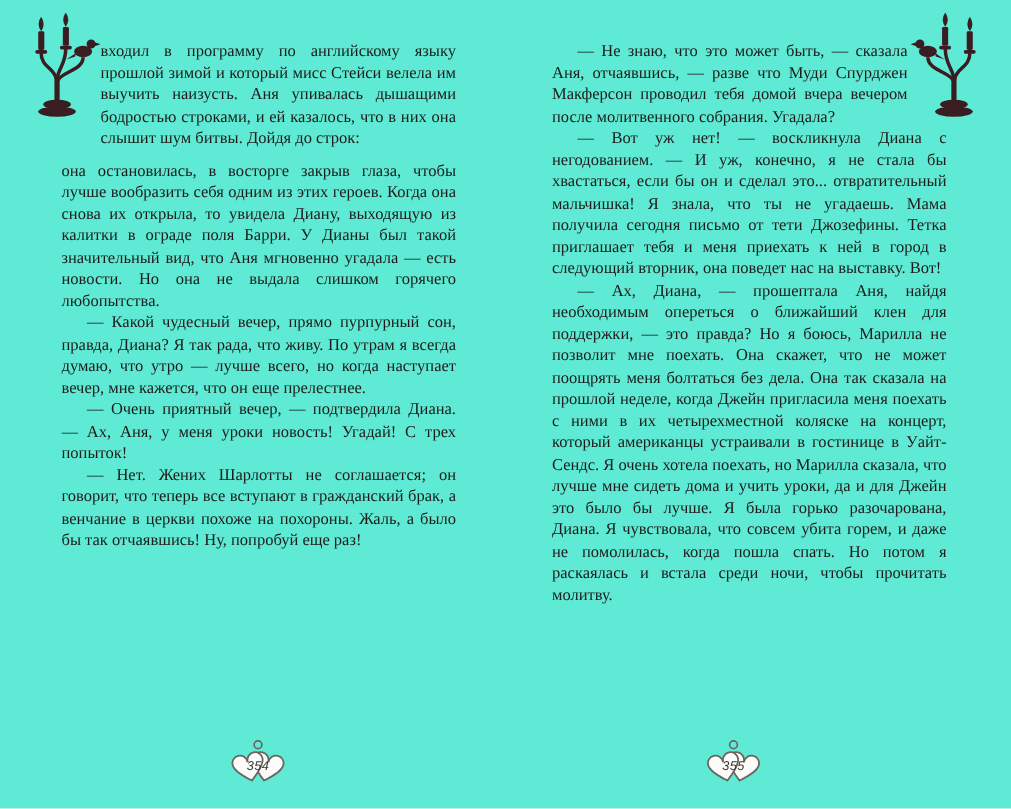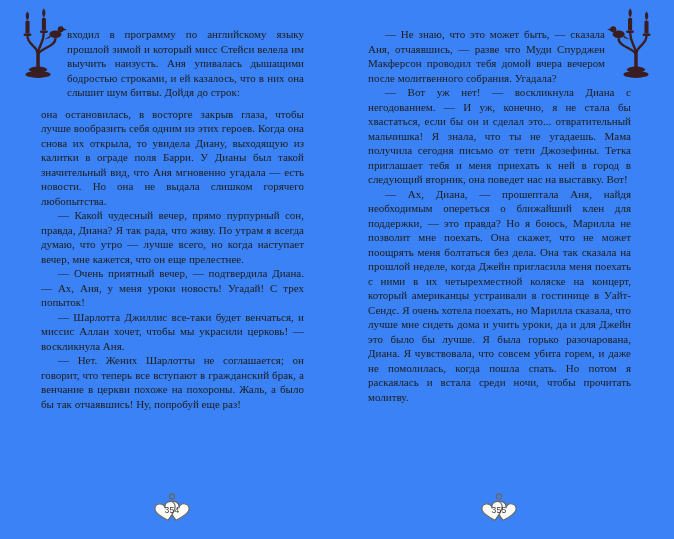--- a/index.html
+++ b/index.html
@@ -1,21 +1,21 @@
 <!DOCTYPE html>
 <html lang="ru"><head>
 <meta charset="utf-8">
 <style>
   * { box-sizing: border-box; }
   html, body { margin: 0; padding: 0; background: #fcfcfa; }
   .book {
     position: relative;
     width: 674px;
     height: 539px;
-    background: #3b82f6;
+    background: #5eead4;
     font-family: "Liberation Serif", "DejaVu Serif", serif;
     overflow: hidden;
   }
   .page {
     position: absolute;
     top: 27px;
     width: 263px;
     height: 466px;
     font-size: 11px;
     line-height: 14.5px;
@@ -46,23 +46,24 @@
     color: #3a1d20;
   }
   .ornament.top-left  { left: 11px; }
   .ornament.top-right { right: 11px; transform: scaleX(-1); }
   .ornament svg { width: 100%; height: 100%; display: block; }
   .pagenum {
     position: absolute;
     top: 491px;
     width: 52px;
     height: 42px;
+    font-style: italic;
   }
   .pagenum.left  { left: 146px; }
-  .pagenum.right { left: 473px; }
+  .pagenum.right { left: 463px; }
   .pagenum svg { width: 52px; height: 42px; display: block; }
   .pagenum .num {
     position: absolute;
     left: 0;
     top: 14px;
     width: 100%;
     text-align: center;
     font-size: 8.5px;
     font-family: "Liberation Sans", "DejaVu Sans", sans-serif;
     color: #3a3733;
@@ -117,21 +118,20 @@
   </div>
 
   <div class="page left" lang="ru">
     <div class="wrap-spacer spacer-left"></div>
     <p class="cont">входил в программу по английскому языку прошлой зимой и который мисс Стейси велела им выучить наизусть. Аня упивалась дышащими бодростью строками, и ей казалось, что в них она слышит шум битвы. Дойдя до строк:</p>
     <div class="poem">
     </div>
     <p class="cont">она остановилась, в восторге закрыв глаза, чтобы лучше вообразить себя одним из этих героев. Когда она снова их открыла, то увидела Диану, выходящую из калитки в ограде поля Барри. У Дианы был такой значительный вид, что Аня мгновенно угадала — есть новости. Но она не выдала слишком горячего любопытства.</p>
     <p>— Какой чудесный вечер, прямо пурпурный сон, правда, Диана? Я так рада, что живу. По утрам я всегда думаю, что утро — лучше всего, но когда наступает вечер, мне кажется, что он еще прелестнее.</p>
     <p>— Очень приятный вечер, — подтвердила Диана. — Ах, Аня, у меня уроки новость! Угадай! С трех попыток!</p>
-    <p>— Шарлотта Джиллис все-таки будет венчаться, и миссис Аллан хочет, чтобы мы украсили церковь! — воскликнула Аня.</p>
     <p>— Нет. Жених Шарлотты не соглашается; он говорит, что теперь все вступают в гражданский брак, а венчание в церкви похоже на похороны. Жаль, а было бы так отчаявшись! Ну, попробуй еще раз!</p>
   </div>
 
   <div class="page right" lang="ru">
     <div class="wrap-spacer spacer-right"></div>
     <p>— Не знаю, что это может быть, — сказала Аня, отчаявшись, — разве что Муди Спурджен Макферсон проводил тебя домой вчера вечером после молитвенного собрания. Угадала?</p>
     <p>— Вот уж нет! — воскликнула Диана с негодованием. — И уж, конечно, я не стала бы хвастаться, если бы он и сделал это... отвратительный мальчишка! Я знала, что ты не угадаешь. Мама получила сегодня письмо от тети Джозефины. Тетка приглашает тебя и меня приехать к ней в город в следующий вторник, она поведет нас на выставку. Вот!</p>
     <p>— Ах, Диана, — прошептала Аня, найдя необходимым опереться о ближайший клен для поддержки, — это правда? Но я боюсь, Марилла не позволит мне поехать. Она скажет, что не может поощрять меня болтаться без дела. Она так сказала на прошлой неделе, когда Джейн пригласила меня поехать с ними в их четырехместной коляске на концерт, который американцы устраивали в гостинице в Уайт-Сендс. Я очень хотела поехать, но Марилла сказала, что лучше мне сидеть дома и учить уроки, да и для Джейн это было бы лучше. Я была горько разочарована, Диана. Я чувствовала, что совсем убита горем, и даже не помолилась, когда пошла спать. Но потом я раскаялась и встала среди ночи, чтобы прочитать молитву.</p>
   </div>
 

